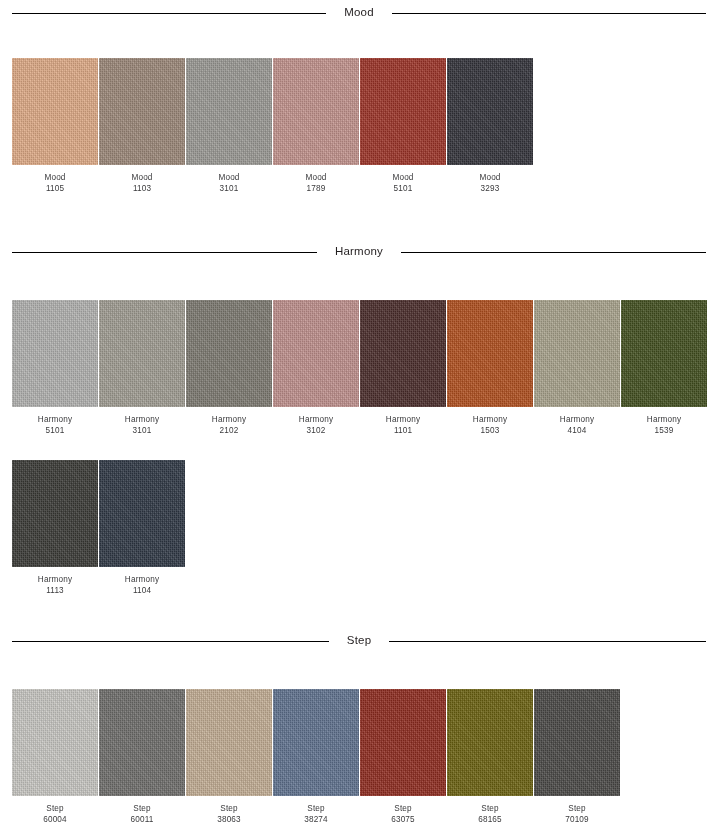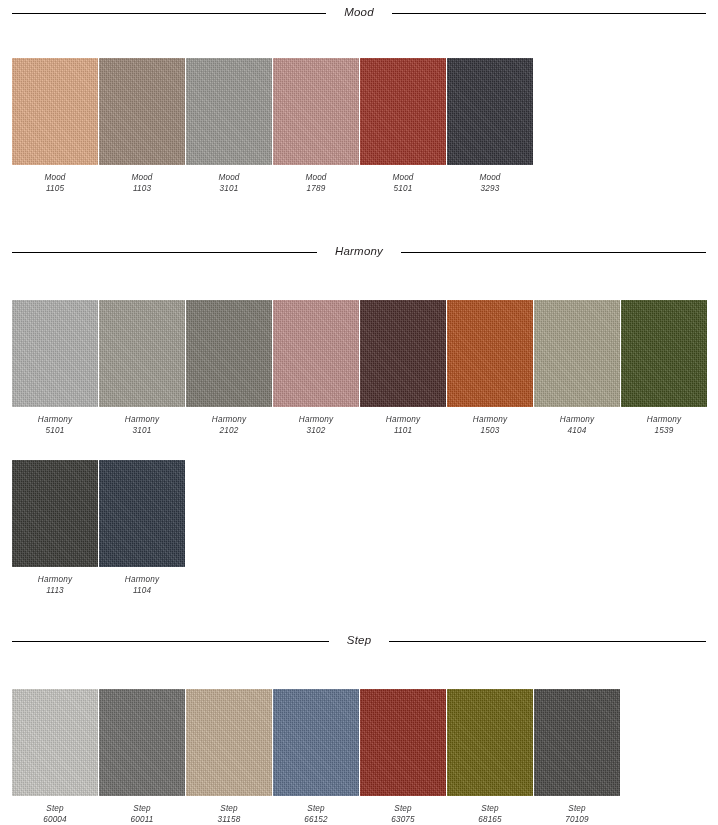--- a/index.html
+++ b/index.html
@@ -14,21 +14,20 @@
     height: 825px;
     font-family: "Liberation Sans", sans-serif;
     color: #231f20;
     overflow: hidden;
   }
 
   .sheet {
     width: 718px;
     height: 618px;
     position: relative;
-    font-style: italic;
   }
 
   
   .section-header {
     display: flex;
     align-items: center;
     width: 694px;
     margin: 0 auto;
     height: 18px;
   }
@@ -281,28 +280,28 @@
         <div class="swatch-chip" style="background-color: rgb(111, 110, 108);"></div>
         <div class="swatch-label">
           <span class="nm">Step</span>
           <span class="cd">60011</span>
         </div>
       </div>
       <div class="swatch-cell">
         <div class="swatch-chip" style="background-color: rgb(195, 174, 148);"></div>
         <div class="swatch-label">
           <span class="nm">Step</span>
-          <span class="cd">31158</span>
+          <span class="cd">38063</span>
         </div>
       </div>
       <div class="swatch-cell">
         <div class="swatch-chip" style="background-color: rgb(96, 114, 143);"></div>
         <div class="swatch-label">
           <span class="nm">Step</span>
-          <span class="cd">66152</span>
+          <span class="cd">38274</span>
         </div>
       </div>
       <div class="swatch-cell">
         <div class="swatch-chip" style="background-color: rgb(143, 43, 31);"></div>
         <div class="swatch-label">
           <span class="nm">Step</span>
           <span class="cd">63075</span>
         </div>
       </div>
       <div class="swatch-cell">

